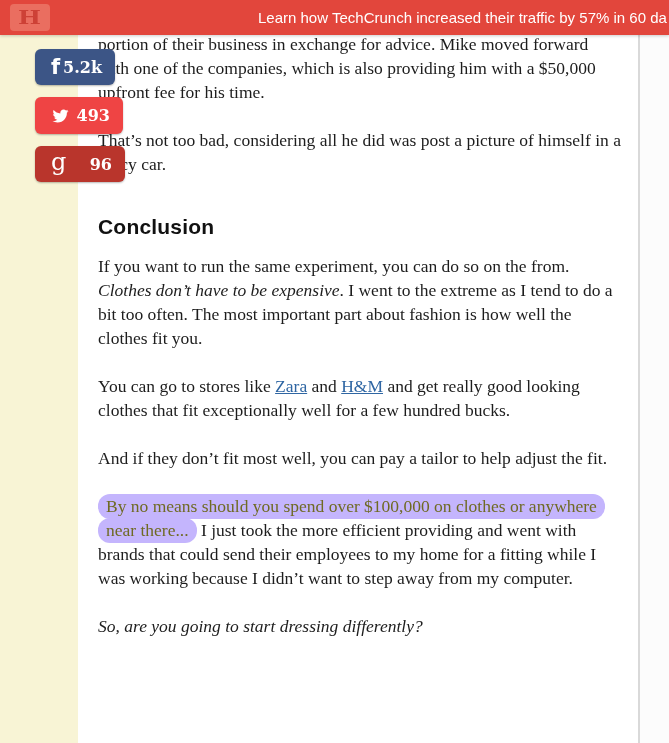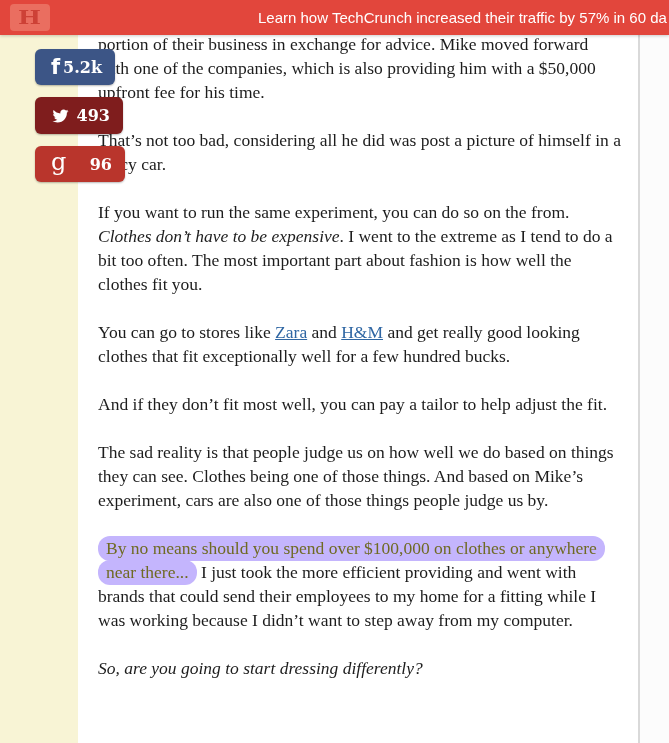--- a/index.html
+++ b/index.html
@@ -69,43 +69,43 @@
   .icon-bird{width:19px;height:16px;display:block;}
 </style>
 </head>
 <body>
 
 <div class="col-left"></div>
 <div class="col-main">
   <div class="article">
       <p class="first"><span>portion of their business in exchange for advice. Mike moved forward with one of the companies, which is also providing him with a $50,000 upfront fee for his time.</span></p>
       <p><span>That’s not too bad, considering all he did was post a picture of himself in a fancy car.</span></p>
+      <h2><span>Conclusion</span></h2>
       <p><span>If you want to run the same experiment, you can do so on the from. </span><span class="italic">Clothes don’t have to be expensive</span><span>. I went to the extreme as I tend to do a bit too often. The most important part about fashion is how well the clothes fit you.</span></p>
       <p><span>You can go to stores like </span><a href="#" class="link">Zara</a><span> and </span><a href="#" class="link">H&amp;M</a><span> and get really good looking clothes that fit exceptionally well for a few hundred bucks.</span></p>
       <p><span>And if they don’t fit most well, you can pay a tailor to help adjust the fit.</span></p>
-      <p><span>The sad reality is that people judge us on how well we do based on things they can see. Clothes being one of those things. And based on Mike’s experiment, cars are also one of those things people judge us by.</span></p>
       <p><span class="highlight">By no means should you spend over $100,000 on clothes or anywhere near there...</span><span> I just took the more efficient providing and went with brands that could send their employees to my home for a fitting while I was working because I didn’t want to step away from my computer.</span></p>
       <p><span class="italic">So, are you going to start dressing differently?</span></p>
     </div>
 </div>
 <div class="col-right"></div>
 
 <div class="banner">
   <div class="banner-logo">
     <span class="glyph">H</span>
   </div>
   <div class="banner-text">Learn how TechCrunch increased their traffic by 57% in 60 da</div>
 </div>
 
 <div class="share">
   <div class="share-btn fb" style="background-color: rgb(60, 85, 134);">
     <span class="icon-f">f</span>
     <span class="count">5.2k</span>
   </div>
-  <div class="share-btn tw" style="background-color: #7f1d1d;">
+  <div class="share-btn tw" style="background-color: #ef4444;">
     <svg class="icon-bird" viewBox="0 0 512 512">
       <path fill="#ffffff" d="M459.37 151.716c.325 4.548.325 9.097.325 13.645 0 138.72-105.583 298.558-298.558 298.558-59.452 0-114.68-17.219-161.137-47.106 8.447.974 16.568 1.299 25.34 1.299 49.055 0 94.213-16.568 130.274-44.832-46.132-.975-84.792-31.188-98.112-72.772 6.498.974 12.995 1.624 19.818 1.624 9.421 0 18.843-1.3 27.614-3.573-48.081-9.747-84.143-51.98-84.143-102.985v-1.299c13.969 7.797 30.214 12.67 47.431 13.319-28.264-18.843-46.781-51.005-46.781-87.391 0-19.492 5.197-37.36 14.294-52.954 51.655 63.675 129.3 105.258 216.365 109.807-1.624-7.797-2.599-15.918-2.599-24.04 0-57.828 46.782-104.934 104.934-104.934 30.213 0 57.502 12.67 76.67 33.137 23.715-4.548 46.456-13.32 66.599-25.34-7.798 24.366-24.366 44.833-46.132 57.827 21.117-2.273 41.584-8.122 60.426-16.243-14.292 20.791-32.161 39.308-52.628 54.253z"></path>
     </svg>
     <span class="count">493</span>
   </div>
   <div class="share-btn gp" style="background-color: rgb(185, 53, 44);">
     <span class="icon-g">g</span>
     <span class="count">96</span>
   </div>
 </div>

